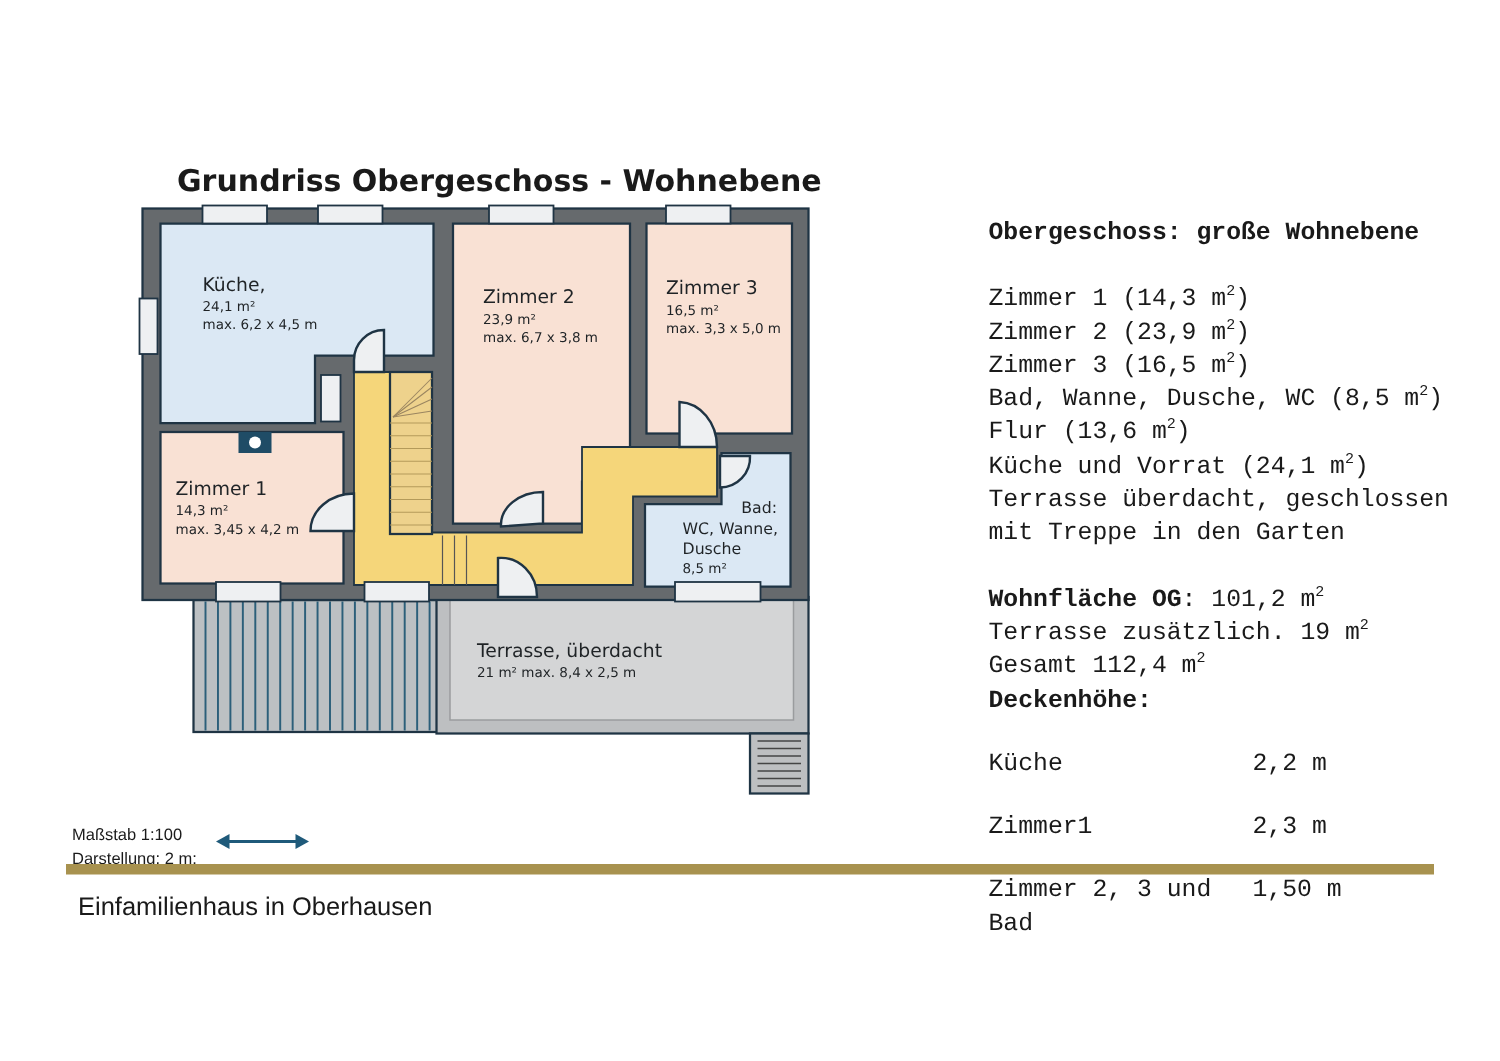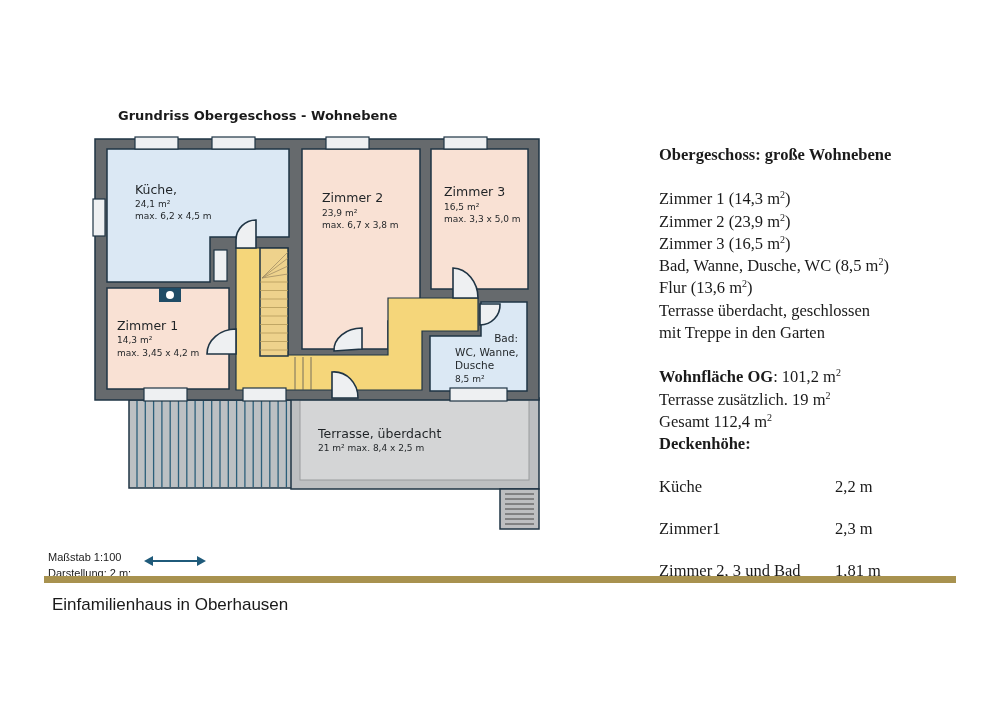--- a/index.html
+++ b/index.html
@@ -1,21 +1,21 @@
 <!DOCTYPE html>
 <html><head>
 <meta charset="utf-8">
 <style>
   html,body{margin:0;padding:0;background:#ffffff;}
   body{width:1000px;height:707px;position:relative;overflow:hidden;font-family:"Liberation Sans","DejaVu Sans",sans-serif;color:#1a1a1a;}
-  .plan-title{position:absolute;left:118px;top:108px;font-size:13px;font-weight:bold;font-family:"DejaVu Sans",sans-serif;letter-spacing:0;}
+  .plan-title{position:absolute;left:118px;top:108px;font-size:20px;font-weight:bold;font-family:"DejaVu Sans",sans-serif;letter-spacing:0;}
   svg.plan{position:absolute;left:0;top:0;}
   .room-label{font-family:"DejaVu Sans",sans-serif;font-size:12.5px;fill:#1f2326;}
   .room-sub{font-family:"DejaVu Sans",sans-serif;font-size:9px;fill:#1f2326;}
-  .info{position:absolute;left:659px;top:144px;font-size:16.5px;line-height:22.3px;font-family:Liberation Serif, serif;color:#1a1a1a;}
+  .info{position:absolute;left:659px;top:144px;font-size:16.5px;line-height:22.3px;font-family:Liberation Mono, monospace;color:#1a1a1a;}
   .info .head{font-weight:bold;}
   .info .gap{height:22px;}
   .info sup{font-size:10px;line-height:0;}
   .info .row{display:flex;margin-top:20px;}
   .info .row .k{width:176px;}
   .scale{position:absolute;left:48px;top:537px;font-size:11px;line-height:16px;font-family:"Liberation Sans",sans-serif;color:#1a1a1a;margin-top:12px;}
   .gold-bar{position:absolute;left:44px;top:576px;width:912px;height:7px;background:#a8924f;}
   .footer{position:absolute;left:52px;top:595px;font-size:17px;font-family:Liberation Sans, sans-serif;color:#1a1a1a;}
 </style>
 </head>
@@ -162,40 +162,41 @@
 
 <div class="info">
   <div class="head">Obergeschoss: große Wohnebene</div>
   <div class="gap"></div>
   <div id="room-list">
       <div><span>Zimmer 1 (14,3 m</span><sup>2</sup><span>)</span></div>
       <div><span>Zimmer 2 (23,9 m</span><sup>2</sup><span>)</span></div>
       <div><span>Zimmer 3 (16,5 m</span><sup>2</sup><span>)</span></div>
       <div><span>Bad, Wanne, Dusche, WC (8,5 m</span><sup>2</sup><span>)</span></div>
       <div><span>Flur (13,6 m</span><sup>2</sup><span>)</span></div>
+      <div><span>Küche und Vorrat (24,1 m</span><sup>2</sup><span>)</span></div>
     </div>
   <div>Terrasse überdacht, geschlossen</div>
   <div>mit Treppe in den Garten</div>
   <div class="gap"></div>
   <div><b>Wohnfläche OG</b><span>: 101,2 m</span><sup>2</sup></div>
   <div><span>Terrasse zusätzlich. 19 m</span><sup>2</sup></div>
   <div><span>Gesamt 112,4 m</span><sup>2</sup></div>
   <div class="head">Deckenhöhe:</div>
   <div id="ceiling-list">
       <div class="row">
         <span class="k">Küche</span>
         <span>2,2 m</span>
       </div>
       <div class="row">
         <span class="k">Zimmer1</span>
         <span>2,3 m</span>
       </div>
       <div class="row">
         <span class="k">Zimmer 2, 3 und Bad</span>
-        <span>1,81 m</span>
+        <span>1,50 m</span>
       </div>
     </div>
 </div>
 
 <div class="scale">
   <div>Maßstab 1:100</div>
   <div>Darstellung: 2 m:</div>
 </div>
 
 <div class="gold-bar"></div>

